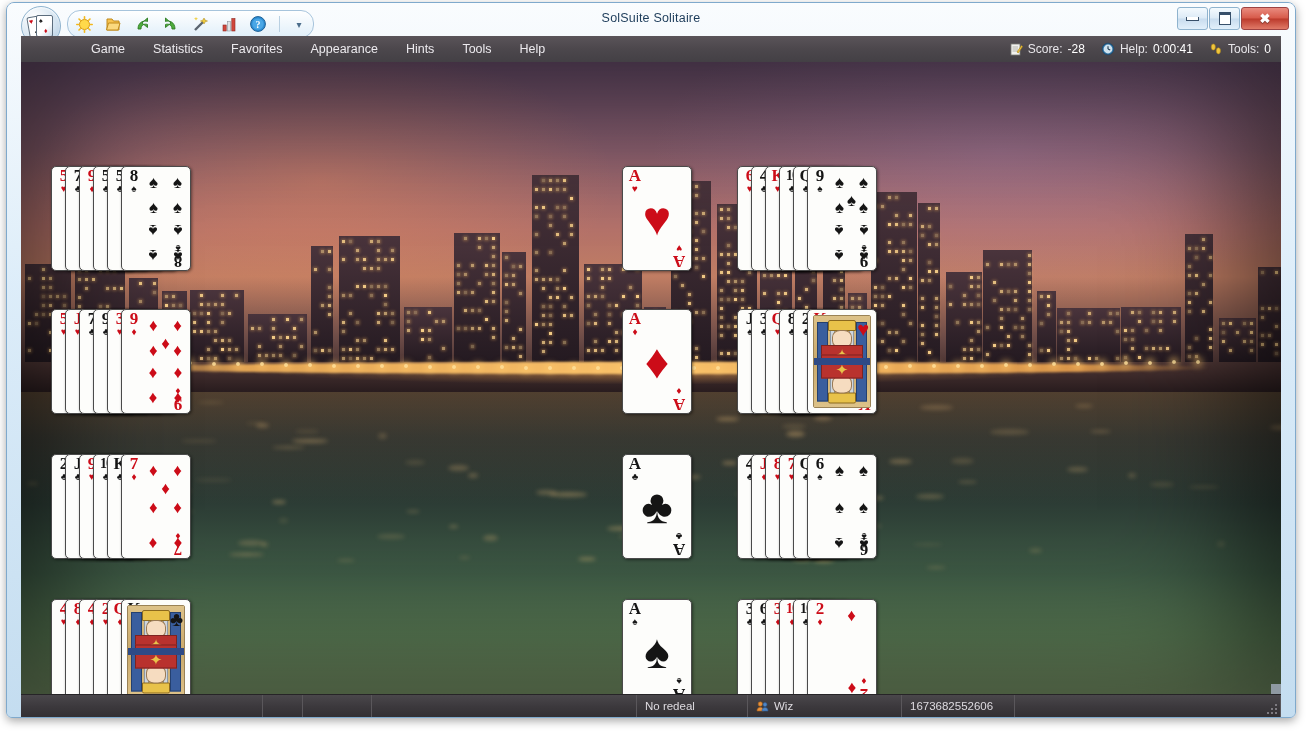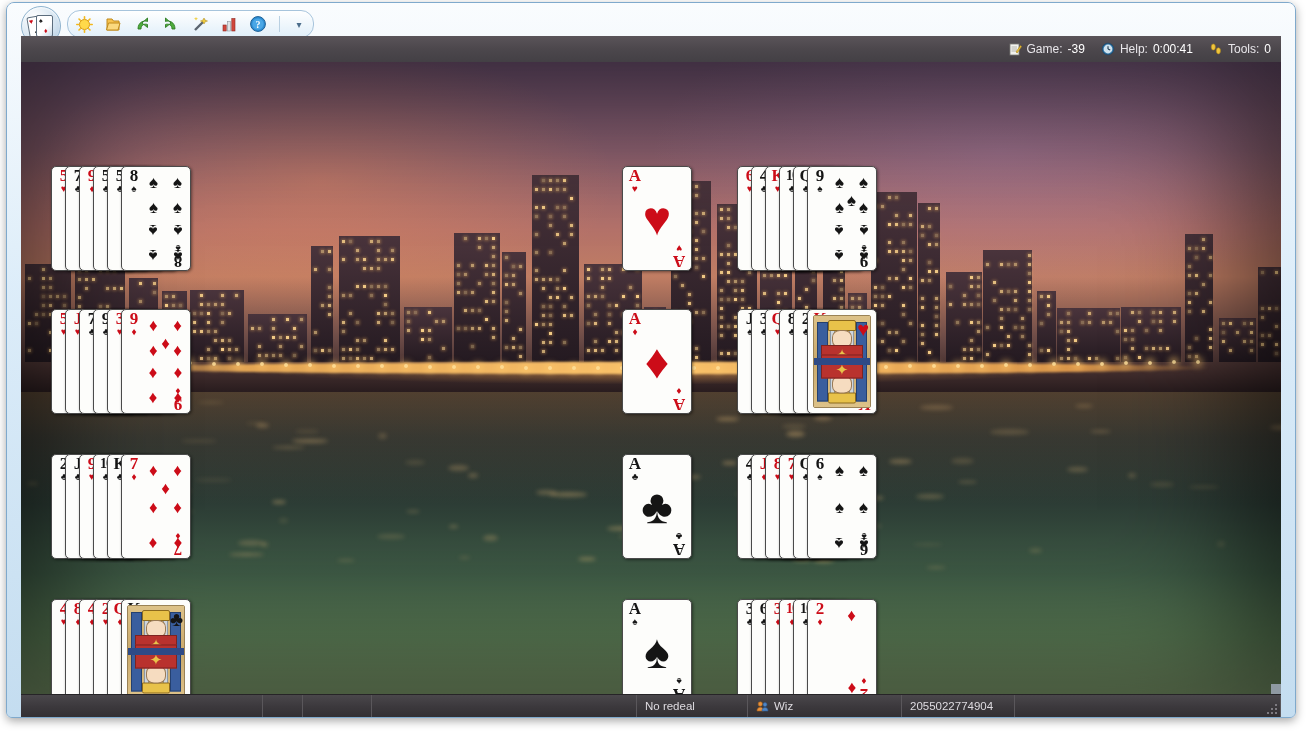--- a/index.html
+++ b/index.html
@@ -190,20 +190,34 @@
 
   
   #board-corner{position:absolute;right:0;bottom:0;width:10px;height:10px;background:#8f99a2;}
 </style>
 </head>
 <body>
 
 <div id="window">
   <div id="glass"></div>
 
+  <div id="titlebar">
+    <div id="title-text">SolSuite Solitaire</div>
+    <div id="winbtns">
+      <div class="wb">
+          <span class="gl min-gl"></span>
+        </div>
+      <div class="wb">
+          <span class="gl max-gl"></span>
+        </div>
+      <div class="wb close">
+          <span class="close-gl">✖</span>
+        </div>
+    </div>
+  </div>
 
   <div id="applogo">
     <div id="logo-cards">
       <div class="lcard a">
           <span class="lpip" style="left:1px;top:0px;color:#cc0c18;">♥</span>
           <span class="lpip" style="left:5px;top:11px;color:#151515;">♣</span>
         </div>
       <div class="lcard b">
           <span class="lpip" style="left:2px;top:1px;color:#151515;">♠</span>
           <span class="lpip" style="left:7px;top:11px;color:#cc0c18;">♦</span>
@@ -262,32 +276,55 @@
           <circle cx="9" cy="9" r="7.4" fill="#2f8fd6" stroke="#1c5f94"></circle>
           <circle cx="9" cy="9" r="5.6" fill="#4aa7e6"></circle>
           <text x="9" y="13" font-family="Liberation Serif, serif" font-size="10" font-weight="bold" fill="#fff" text-anchor="middle">?</text>
         </svg>
     </div>
     <div id="tb-sep"></div>
     <div id="tb-chev">▾</div>
   </div>
 
   <div id="menubar">
+    <div id="menus">
+      <div class="menu-item">
+          <span>Game</span>
+        </div>
+      <div class="menu-item">
+          <span>Statistics</span>
+        </div>
+      <div class="menu-item">
+          <span>Favorites</span>
+        </div>
+      <div class="menu-item">
+          <span>Appearance</span>
+        </div>
+      <div class="menu-item">
+          <span>Hints</span>
+        </div>
+      <div class="menu-item">
+          <span>Tools</span>
+        </div>
+      <div class="menu-item">
+          <span>Help</span>
+        </div>
+    </div>
 
     <div id="statusgroup">
       <div class="stat">
         <svg width="14" height="14" viewBox="0 0 14 14">
             <rect x="2" y="2" width="9" height="11" fill="#f2f2ee" stroke="#7b7b76" stroke-width="0.8"></rect>
             <line x1="3.5" y1="5" x2="9" y2="5" stroke="#b4b4ae"></line>
             <line x1="3.5" y1="7" x2="9" y2="7" stroke="#b4b4ae"></line>
             <line x1="3.5" y1="9" x2="9" y2="9" stroke="#b4b4ae"></line>
             <path d="M8 10 L12.5 3.5 L13.6 4.6 L9.2 11 Z" fill="#f0c53c" stroke="#a5801b" stroke-width="0.6"></path>
           </svg>
-        <span>Game:</span>
-        <span class="sv">-39</span>
+        <span>Score:</span>
+        <span class="sv">-28</span>
       </div>
       <div class="stat">
         <svg width="14" height="14" viewBox="0 0 14 14">
             <circle cx="7" cy="7" r="5.8" fill="#2f6f9e" stroke="#1d4a6d" stroke-width="0.8"></circle>
             <circle cx="7" cy="7" r="4.4" fill="#cfe3ef"></circle>
             <line x1="7" y1="7" x2="7" y2="4.2" stroke="#213a4d" stroke-width="1.1"></line>
             <line x1="7" y1="7" x2="9.2" y2="8" stroke="#213a4d" stroke-width="1.1"></line>
           </svg>
         <span>Help:</span>
         <span class="sv">0:00:41</span>
@@ -1613,21 +1650,21 @@
     <div class="sb-cell" style="width:137px">
       <svg width="13" height="13" viewBox="0 0 13 13">
           <circle cx="4.3" cy="4" r="2.2" fill="#e8913c" stroke="#a55f18" stroke-width="0.6"></circle>
           <path d="M1 11 c0-2.6 1.5-3.8 3.3-3.8 S7.6 8.4 7.6 11 Z" fill="#e8913c" stroke="#a55f18" stroke-width="0.6"></path>
           <circle cx="9" cy="4.6" r="2" fill="#4f86c6" stroke="#2d5c94" stroke-width="0.6"></circle>
           <path d="M6 11 c0-2.4 1.4-3.5 3-3.5 s3 1.1 3 3.5 Z" fill="#4f86c6" stroke="#2d5c94" stroke-width="0.6"></path>
         </svg>
       <span>Wiz</span>
     </div>
     <div class="sb-cell" style="width:96px">
-      <span>2055022774904</span>
+      <span>1673682552606</span>
     </div>
     <div class="sb-cell" style="flex:1"></div>
     <div id="sb-grip">
         <div class="gripdot" style="left: 10px; top: 2px;"></div>
         <div class="gripdot" style="left: 6px; top: 6px;"></div>
         <div class="gripdot" style="left: 10px; top: 6px;"></div>
         <div class="gripdot" style="left: 2px; top: 10px;"></div>
         <div class="gripdot" style="left: 6px; top: 10px;"></div>
         <div class="gripdot" style="left: 10px; top: 10px;"></div>
       </div>

